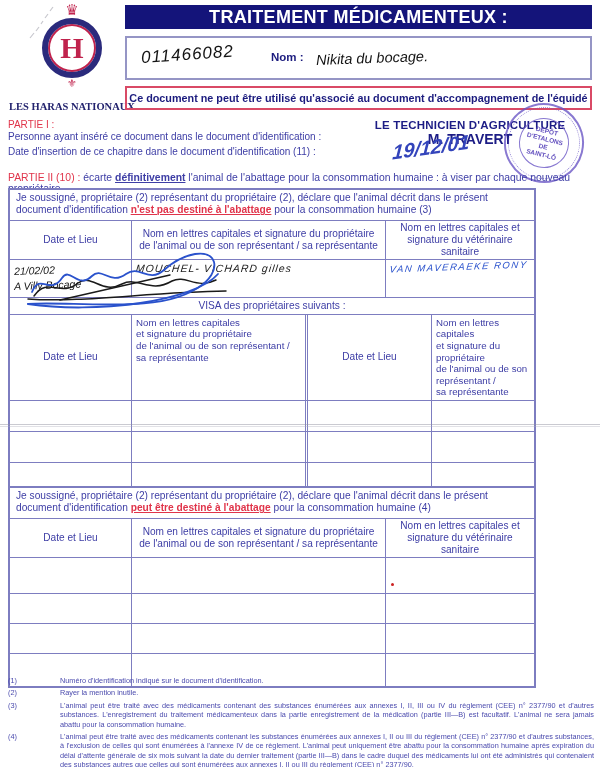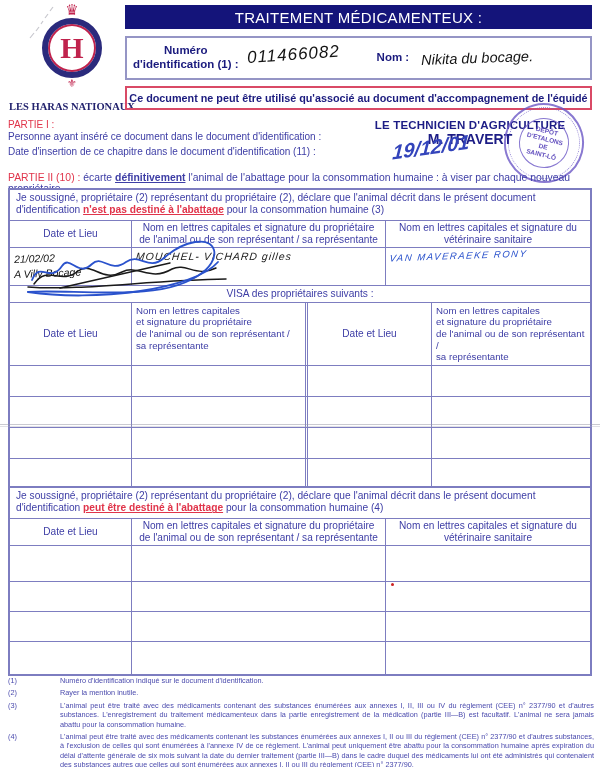--- a/index.html
+++ b/index.html
@@ -16,21 +16,21 @@
           display:flex; align-items:center; justify-content:center; background:#fff; }
   .h-letter { font-family:"Liberation Serif", serif; font-weight:bold; font-size:30px; color:#c0234d; }
   .tassel { color:#c0234d; font-size:11px; line-height:10px; }
   .logo-caption { position:absolute; left:-24px; top:99px; width:140px; text-align:center;
           font-family:"Liberation Serif", serif; font-weight:bold; font-size:10.5px;
           color:#23236e; white-space:nowrap; }
 
   .pencil { position:absolute; left:24px; top:4px; pointer-events:none; opacity:.55; }
 
   .banner { position:absolute; left:125px; top:5px; width:467px; height:24px; background:#14147a;
-            color:#fff; font-weight:normal; font-size:15px; letter-spacing:.3px;
+            color:#fff; font-weight:bold; font-size:18px; letter-spacing:.3px;
             display:flex; align-items:center; justify-content:center; }
 
   .idbox { position:absolute; left:125px; top:36px; width:467px; height:44px;
            border:2px solid #9595c5; display:flex; align-items:center; padding:0 6px; }
   .idlabel { color:#1b1b7e; font-weight:bold; font-size:11.5px; line-height:1.2;
              white-space:pre-line; text-align:center; }
   .hw { font-style:italic; color:#141414; }
   .hw-id { font-size:17px; letter-spacing:1px; transform:rotate(-4deg); margin:-8px 6px 0 8px; width:118px; }
   .nom-label { margin-left:6px; }
   .hw-name { font-size:14.5px; transform:rotate(-2deg); margin-left:12px; }
@@ -55,21 +55,21 @@
   .rs-dotted { position:absolute; inset:4px; border:1px dotted rgba(108,88,198,.7); border-radius:50%; }
   .rs-inner { position:absolute; inset:15px; border:1.5px solid rgba(108,88,198,.8); border-radius:50%;
               display:flex; flex-direction:column; align-items:center; justify-content:center; }
   .rs-inner div { font-size:6.5px; font-weight:bold; line-height:1.2; color:rgba(92,72,188,.95); text-align:center; }
 
   
   .p2label { position:absolute; left:8px; top:172px; width:590px; font-size:10.4px; }
   .p3label { position:absolute; left:8px; top:470px; width:590px; font-size:10.4px; }
 
   
-  .tbl { position:absolute; left:8px; width:584px; border:2px solid #7d7dc0; background:#fff; }
+  .tbl { position:absolute; left:8px; width:528px; border:2px solid #7d7dc0; background:#fff; }
   .t2 { top:188px; }
   .t3 { top:486px; }
   .decl { padding:2px 6px 3px; font-size:10.2px; line-height:1.22; border-bottom:1px solid #7d7dc0; }
   .redu { color:#e0344a; font-weight:bold; text-decoration:underline; }
   .row { display:flex; border-bottom:1px solid #7d7dc0; }
   .row:last-child { border-bottom:none; }
   .cell { border-right:1px solid #7d7dc0; padding:1px 4px; }
   .cell:last-child { border-right:none; }
   .c1 { width:122px; } .c2 { width:254px; } .c3 { flex:1; }
   .hcell { font-size:10.1px; line-height:1.18; text-align:center;
@@ -118,22 +118,20 @@
     </div>
     <div class="tassel">⚜</div>
     <div class="logo-caption">LES HARAS NATIONAUX</div>
   </div>
 
   <div class="banner">
     <span>TRAITEMENT MÉDICAMENTEUX :</span>
   </div>
 
   <div class="idbox">
-    <div class="idlabel">Numéro
-d'identification (1) :</div>
     <div class="hw hw-id">011466082</div>
     <div class="idlabel nom-label">Nom :</div>
     <div class="hw hw-name">Nikita du bocage.</div>
   </div>
 
   <div class="notice">
     <span>Ce document ne peut être utilisé qu'associé au document d'accompagnement de l'équidé</span>
   </div>
 
   <div class="p1">

